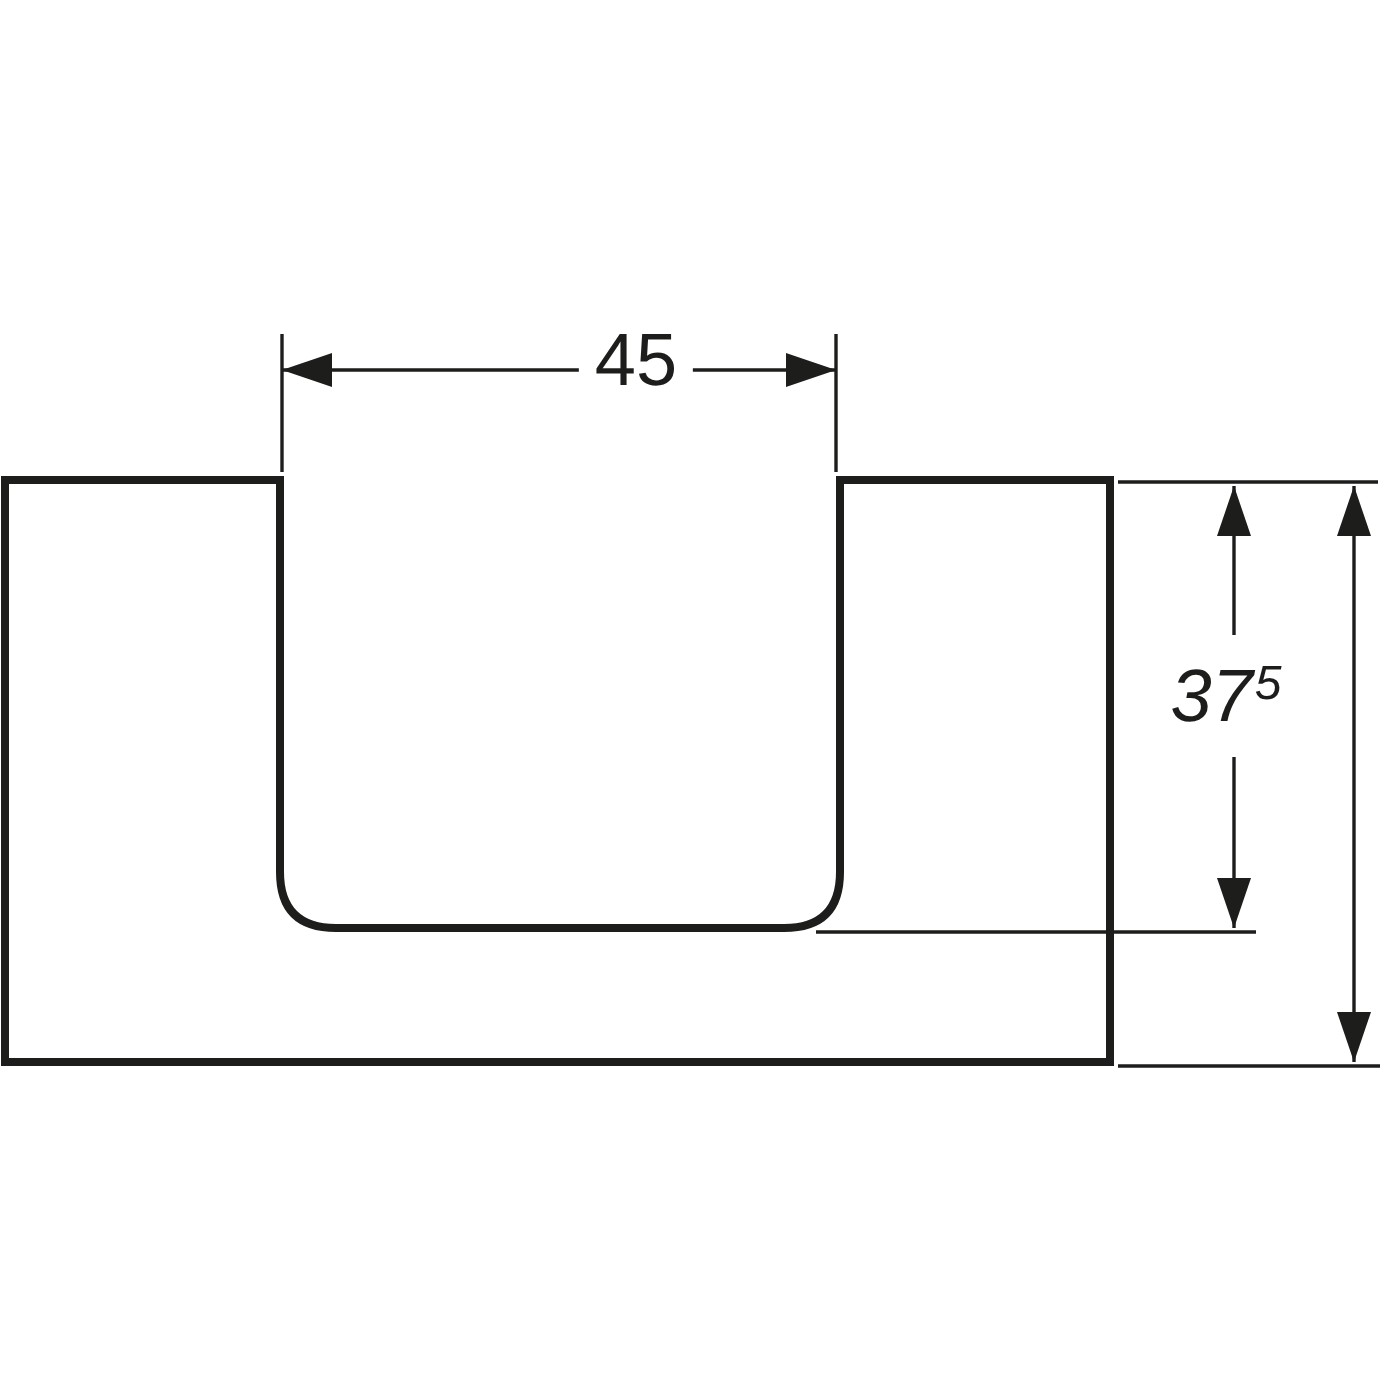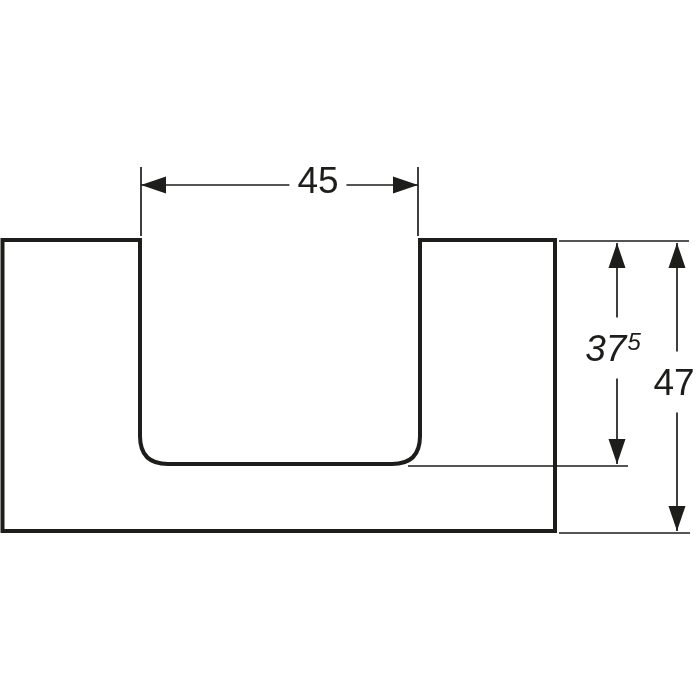--- a/index.html
+++ b/index.html
@@ -95,17 +95,14 @@
   </svg>
 
   <div class="dim-label" style="left:290px; top:180px;margin-left:28px;">
     <span>45</span>
   </div>
 
   <div class="dim-label" style="left:613px; top:348px; padding:12px 6px;font-style:italic;">
     <span>37</span><span class="sup">5</span>
   </div>
 
-  <div class="dim-label" style="left:674px; top:382px; padding:12px 5px;">
-    <span>47</span>
-  </div>
 
 </div>
 
 </body></html>

